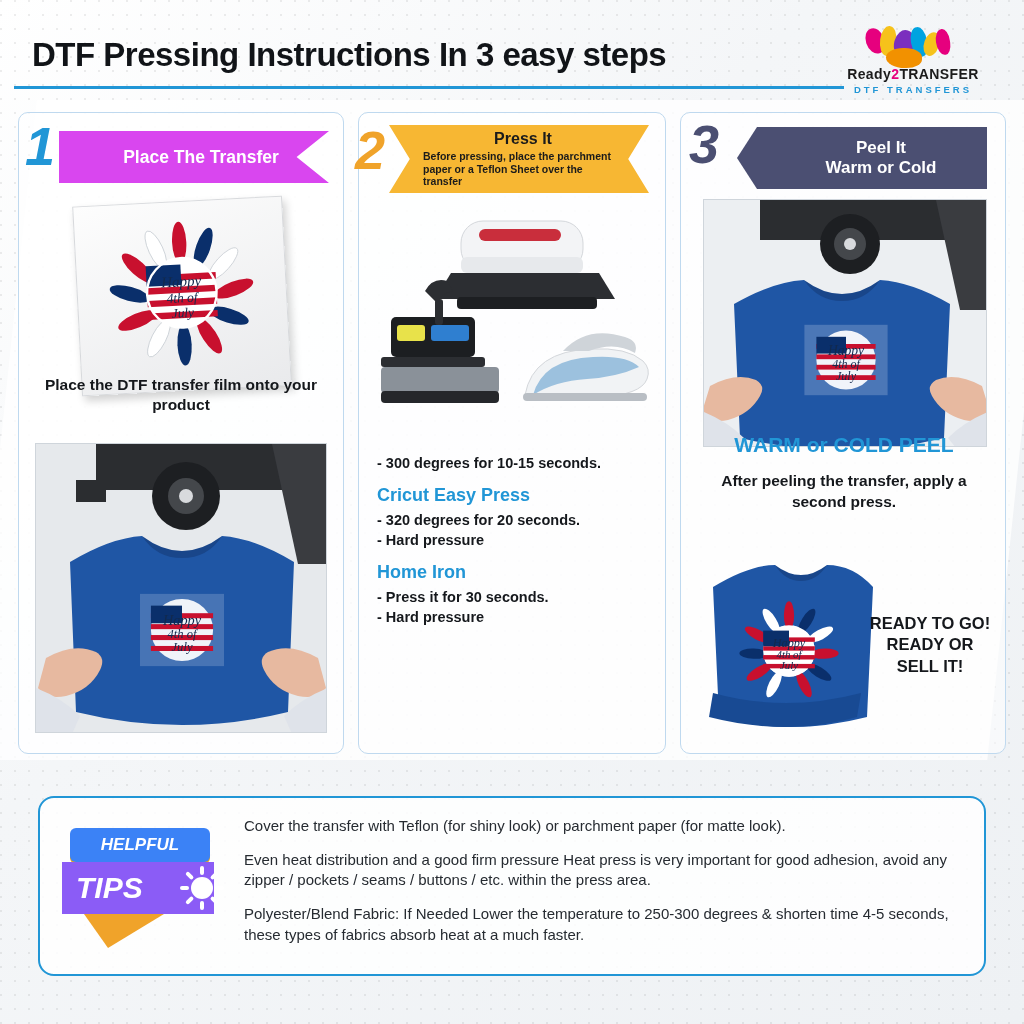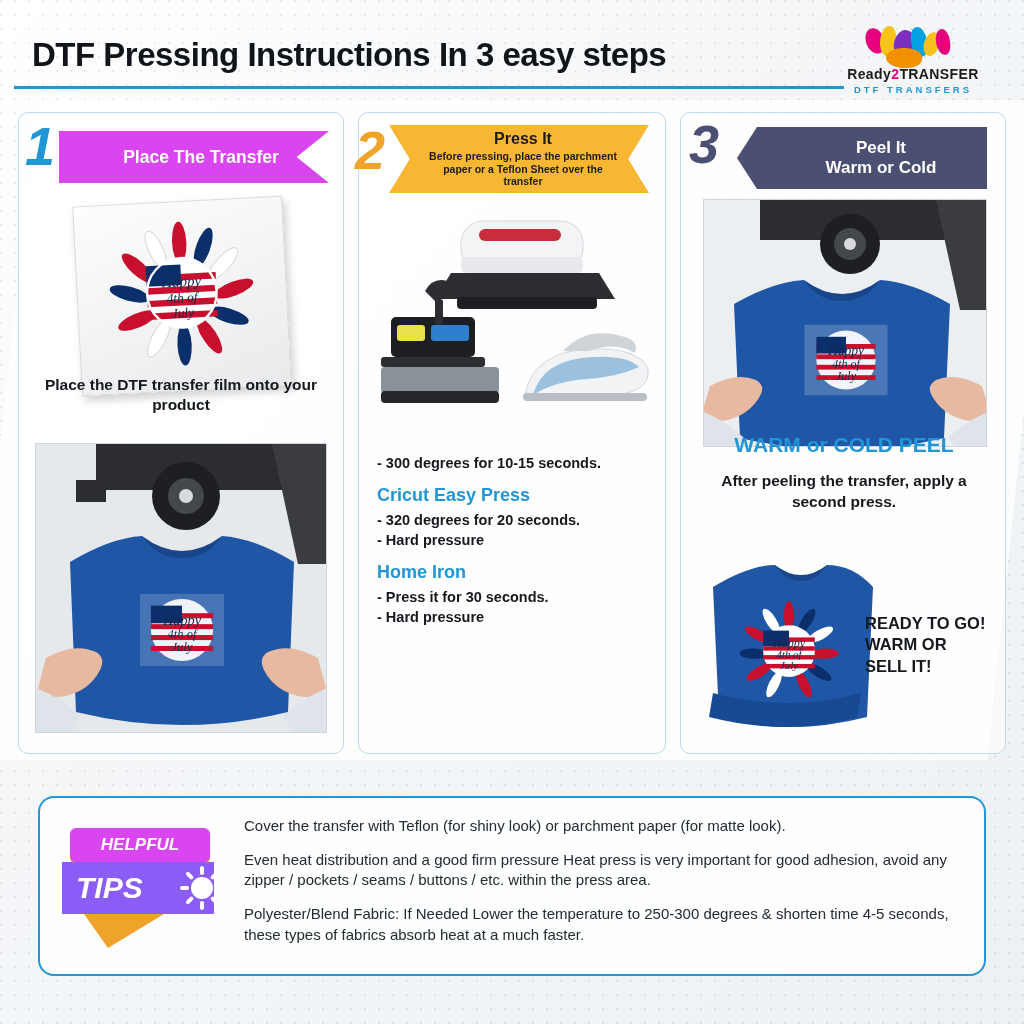--- a/index.html
+++ b/index.html
@@ -66,21 +66,21 @@
   }
   #col1 { left:18px;  width:326px; height:642px; }
   #col2 { left:358px; width:308px; height:642px; }
   #col3 { left:680px; width:326px; height:642px; }
 
   
   .banner { position:absolute; }
   .banner .flag {
     position:relative; height:100%;
     display:flex; align-items:center; justify-content:center;
-    text-align:center;
+    text-align:left;
   }
   .num {
     position:absolute; font-weight:bold; font-style:italic;
     line-height:1; z-index:3;
   }
 
   
   #b1wrap { left:40px; top:18px; width:270px; height:52px; }
   #b1wrap .flag {
     background:#d946ef; color:#fff;
@@ -152,33 +152,33 @@
   .warm-peel {
     position:absolute; left:22px; top:320px; width:282px;
     text-align:center; color:#2196d6; font-size:21px; font-weight:bold;
   }
   .after-peel {
     position:absolute; left:14px; top:358px; width:298px;
     text-align:center; color:#15181c; font-size:15.5px; font-weight:bold; line-height:1.35;
   }
   .ready-go {
     position:absolute; left:184px; top:500px; width:130px;
-    text-align:left; color:#15181c; font-size:16.5px; font-weight:bold; line-height:1.3;
+    text-align:center; color:#15181c; font-size:16.5px; font-weight:bold; line-height:1.3;
   }
 
   
   .tips-box {
     position:absolute; left:38px; top:796px; width:948px; height:180px;
     border:2px solid #2196d6; border-radius:16px;
     background:rgba(255,255,255,0.85);
   }
   .tips-badge { position:absolute; left:22px; top:16px; width:170px; height:140px; }
   .tips-top {
     position:absolute; left:8px; top:14px; width:140px; height:34px;
-    background:#d946ef; border-radius:6px;
+    background:#3b82f6; border-radius:6px;
     color:#fff; font-size:17px; font-weight:bold; font-style:italic;
     display:flex; align-items:center; justify-content:center;
     box-shadow:0 2px 0 #e0a126;
   }
   .tips-main {
     position:absolute; left:0px; top:48px; width:152px; height:52px;
     background:#8b5cf6;
     clip-path:polygon(0 0, 100% 0, 100% 100%, 0 100%);
     color:#fff; font-size:30px; font-weight:bold; font-style:italic;
     display:flex; align-items:center; padding-left:14px;
@@ -442,21 +442,21 @@
         <rect x="-76" y="-60" width="76" height="46" fill="#0a2f6b"></rect>
         <text x="0" y="-12" text-anchor="middle" font-family="Liberation Serif, serif" font-style="italic" font-size="36" fill="#12294d">Happy</text>
         <text x="0" y="22" text-anchor="middle" font-family="Liberation Serif, serif" font-style="italic" font-size="32" fill="#12294d">4th of</text>
         <text x="0" y="54" text-anchor="middle" font-family="Liberation Serif, serif" font-style="italic" font-size="32" fill="#12294d">July</text>
       </g>
     </svg>
   </div>
 
   <div class="ready-go">
     <div>READY TO GO!</div>
-    <div>WARM OR</div>
+    <div>READY OR</div>
     <div>SELL IT!</div>
   </div>
 </div>
 
 <div class="tips-box">
   <div class="tips-badge">
     <div class="tips-top">HELPFUL</div>
     <div class="tips-main">TIPS</div>
     <div class="tips-tail"></div>
     <div class="tips-sun">

